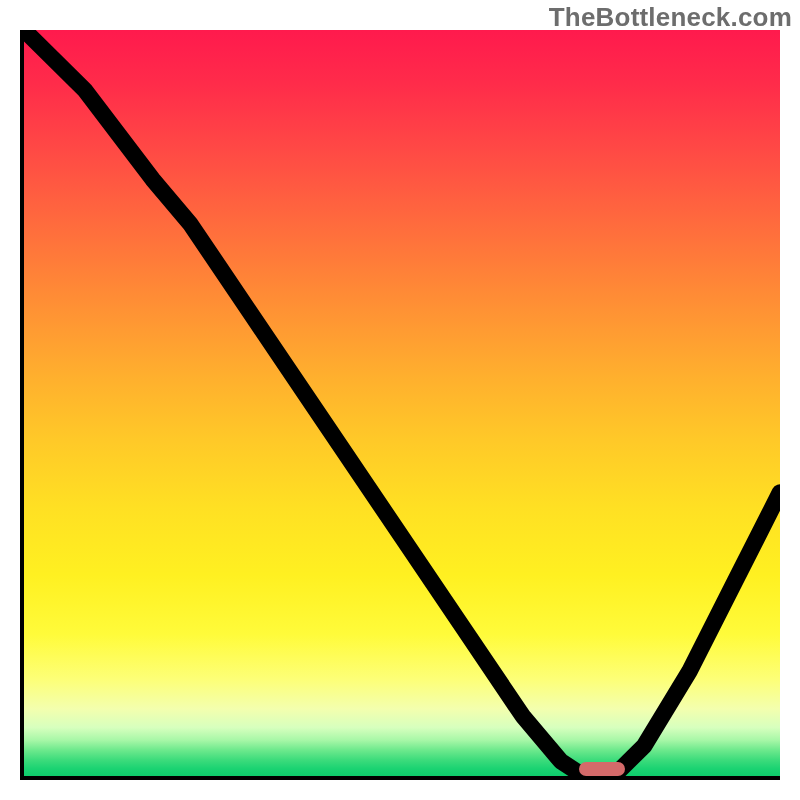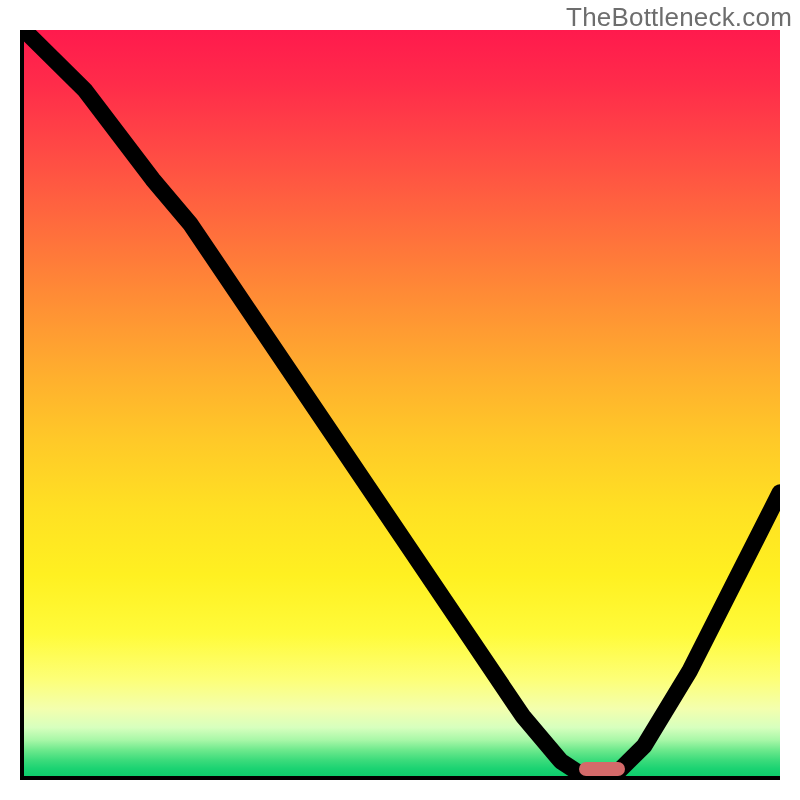--- a/index.html
+++ b/index.html
@@ -15,21 +15,21 @@
     position: relative;
     width: 800px;
     height: 800px;
     box-sizing: border-box;
   }
   .watermark {
     position: absolute;
     top: 2px;
     right: 8px;
     font-size: 26px;
-    font-weight: 400;
+    font-weight: 700;
     color: #6d6d6d;
     letter-spacing: 0.2px;
     user-select: none;
   }
   .plot-area {
     position: absolute;
     left: 20px;
     top: 30px;
     width: 760px;
     height: 750px;

